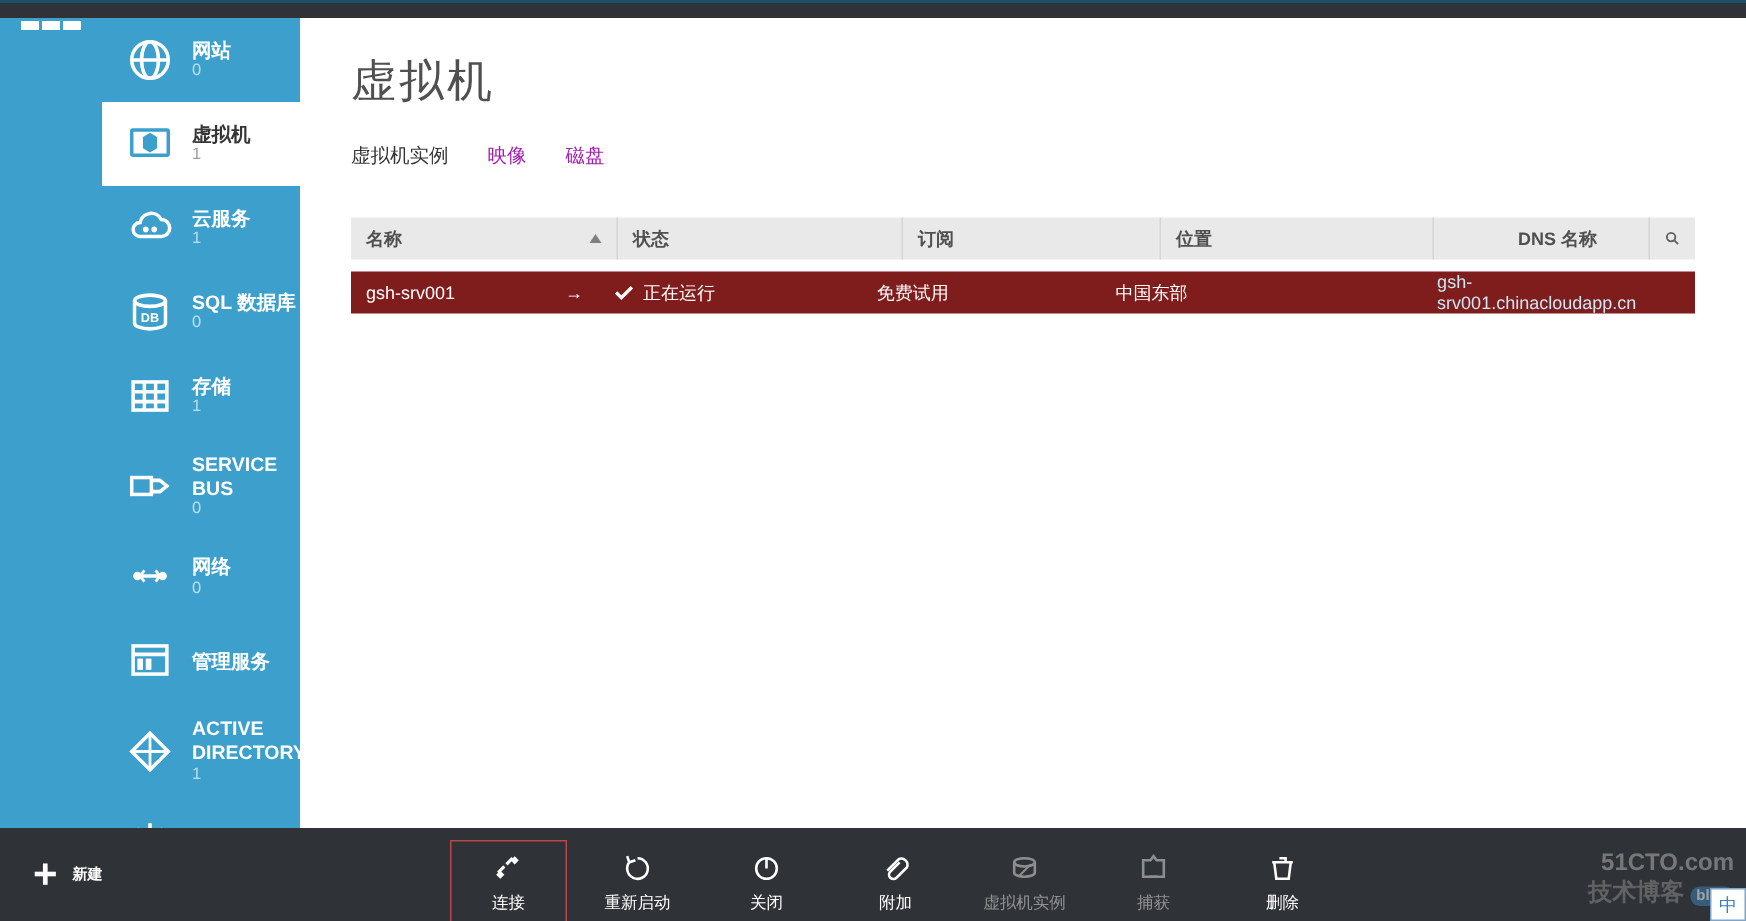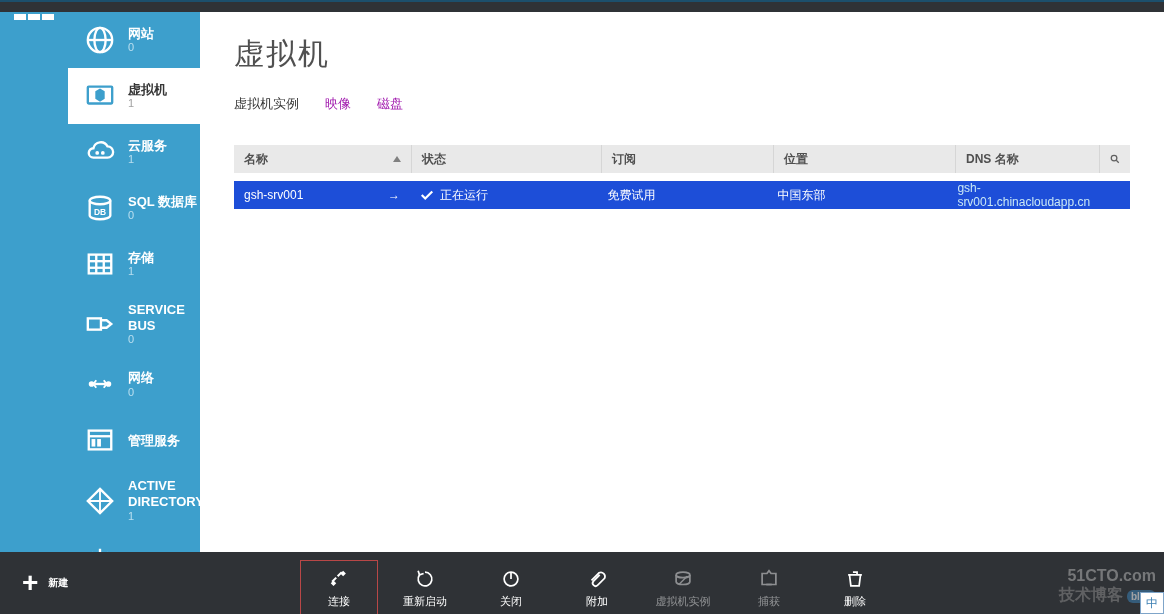--- a/index.html
+++ b/index.html
@@ -31,25 +31,25 @@
 
 .table { width: 896px; }
 .thead { display: flex; background: #e9e9e9; height: 28px; align-items: center; font-size: 12px; color: #505050; font-weight: 600; }
 .th { display: flex; align-items: center; padding: 12px 10px; border-right: 1px solid #d6d6d6; height: 100%; position: relative; }
 .th:last-child { border-right: none; }
 .th.sort::after { content: ""; width: 0; height: 0; border-left: 4px solid transparent; border-right: 4px solid transparent; border-bottom: 6px solid #808080; margin-left: auto; }
 .col-name { width: 178px; }
 .col-status { width: 190px; }
 .col-sub { width: 172px; }
 .col-loc { width: 182px; }
-.col-dns { flex: 1; }
+.col-dns { flex: 1; margin-left: 46px; }
 .col-search { width: 30px; justify-content: center; }
 
 .trow { display: flex; height: 28px; align-items: center; font-size: 12px; margin-top: 8px; }
-.trow.selected { background: #1d4ed8; color: #fff; }
+.trow.selected { background: #7f1d1d; color: #fff; }
 .td { padding: 0 10px; display: flex; align-items: center; height: 100%; }
 .td.col-name { justify-content: space-between; }
 .arrow-r { font-weight: bold; }
 .chk { margin-right: 6px; }
 .td.col-dns { color: #c9e7f5; }
 
 
 .bottombar { height: 62px; background: #2f3236; display: flex; align-items: center; color: #fff; position: relative; }
 .new-btn { display: flex; align-items: center; gap: 10px; padding: 0 22px; height: 100%; cursor: pointer; }
 .new-plus { font-size: 28px; font-weight: bold; }

